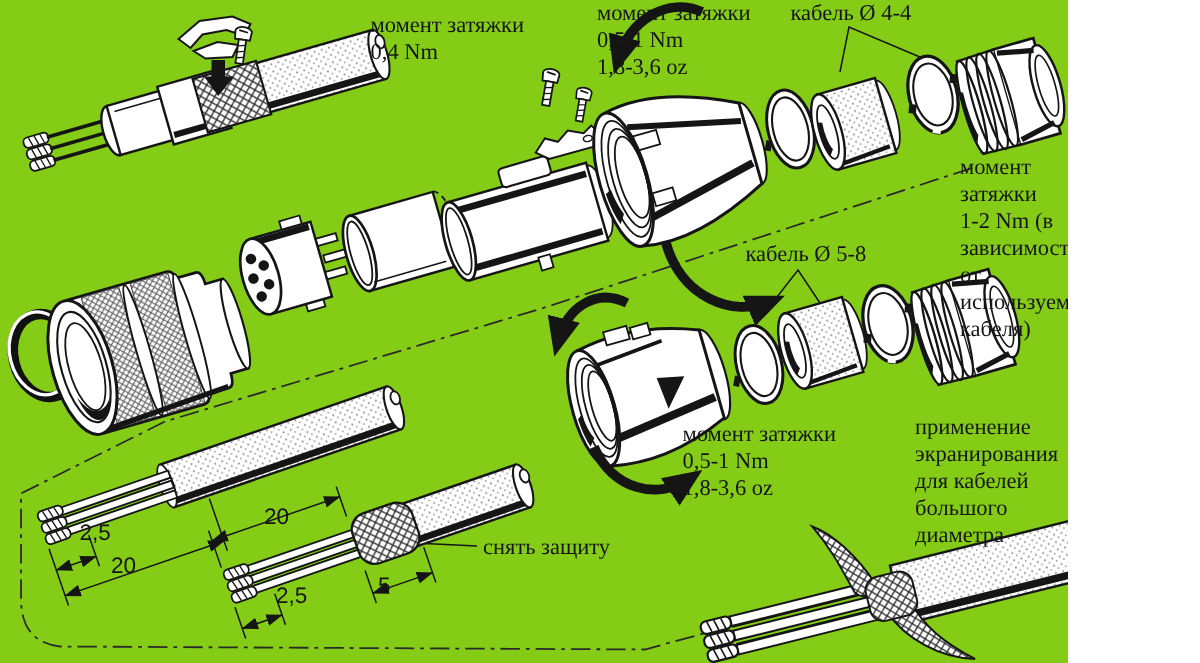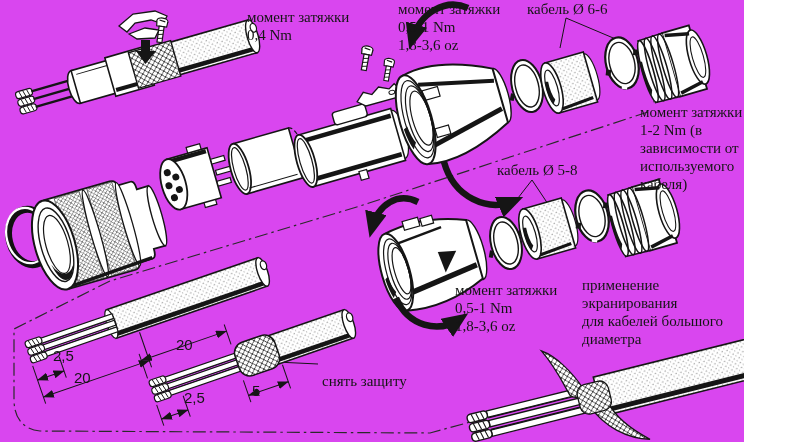--- a/index.html
+++ b/index.html
@@ -1,17 +1,17 @@
 <!DOCTYPE html>
 <html><head>
 <meta charset="utf-8">
 <style>
   html,body{margin:0;padding:0;background:#fff;}
-  #stage{position:relative;width:744px;height:442px;background:#d946ef;overflow:hidden;
-         font-family:"Liberation Serif","DejaVu Serif",serif;}
+  #stage{position:relative;width:672px;height:442px;background:#84cc16;overflow:hidden;
+         font-family:"Liberation Serif","DejaVu Serif",serif;padding-left:40px;}
   #art{position:absolute;left:0;top:0;}
   .lbl{position:absolute;white-space:pre-line;font:15px/1.2 "Liberation Serif","DejaVu Serif",serif;color:#151515;}
   .dim{position:absolute;font:15px/1 "Liberation Sans","DejaVu Sans",sans-serif;color:#151515;}
 </style>
 </head>
 <body>
 
 <div id="stage">
 
 <svg id="art" width="800" height="442" viewBox="0 0 800 442">
@@ -333,30 +333,30 @@
     <rect x="110" y="-15" width="32" height="30" rx="9" fill="url(#braid)" stroke="#151515" stroke-width="1.3"></rect>
     <use href="#tips" transform="scale(1.2)"></use>
   </g>
 </svg>
 
   <div class="lbl" style="left:247px;top:8px">момент затяжки
 0,4 Nm</div>
   <div class="lbl" style="left:398px;top:0px">момент затяжки
 0,5-1 Nm
 1,8-3,6 oz</div>
-  <div class="lbl" style="left:527px;top:0px">кабель Ø 6-6</div>
+  <div class="lbl" style="left:527px;top:0px">кабель Ø 4-4</div>
   <div class="lbl" style="left:640px;top:103px">момент затяжки
 1-2 Nm (в зависимости от
 используемого кабеля)</div>
   <div class="lbl" style="left:497px;top:161px">кабель Ø 5-8</div>
   <div class="lbl" style="left:455px;top:281px">момент затяжки
 0,5-1 Nm
 1,8-3,6 oz</div>
-  <div class="lbl" style="left:582px;top:276px">применение экранирования
+  <div class="lbl" style="left:610px;top:276px">применение экранирования
 для кабелей большого диаметра</div>
-  <div class="lbl" style="left:322px;top:372px">снять защиту</div>
+  <div class="lbl" style="left:322px;top:356px">снять защиту</div>
 
   <div class="dim" style="left:53px;top:348px">2,5</div>
   <div class="dim" style="left:74px;top:370px">20</div>
   <div class="dim" style="left:176px;top:337px">20</div>
   <div class="dim" style="left:184px;top:390px">2,5</div>
   <div class="dim" style="left:252px;top:383px">5</div>
 </div>
 
 </body></html>

